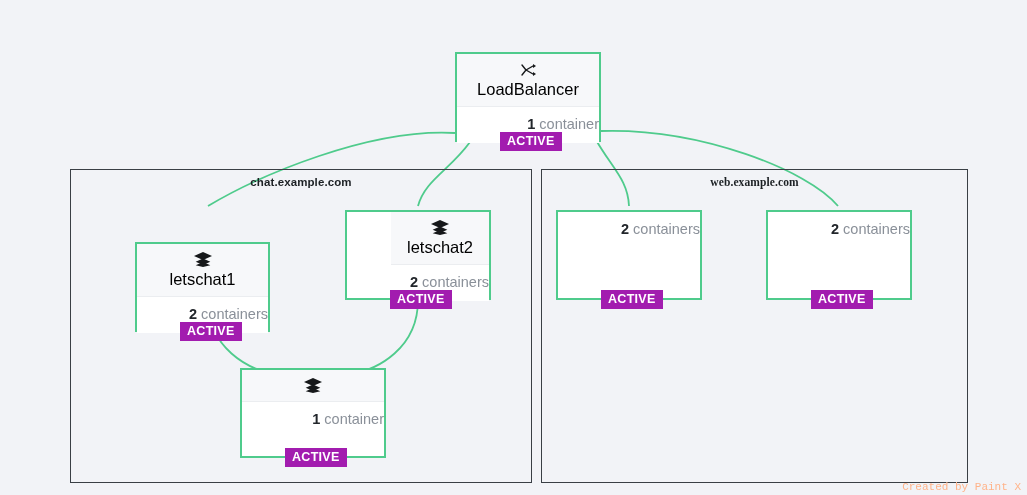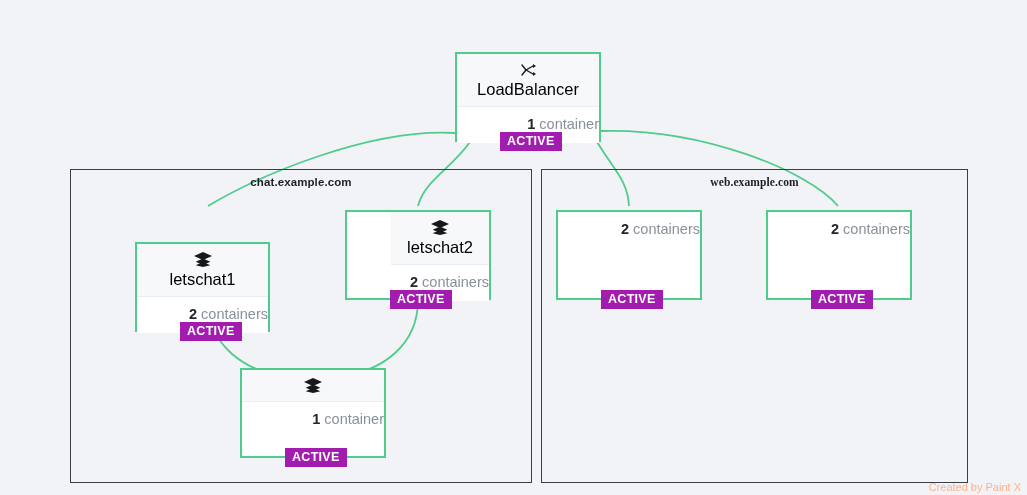--- a/index.html
+++ b/index.html
@@ -105,21 +105,21 @@
   .badge.badge-left { right: auto; left: 43px; }
 
   
   .watermark {
     position: absolute;
     right: 6px;
     bottom: 2px;
     font-size: 11px;
     color: #ffb38a;
     z-index: 20;
-    font-family: Liberation Sans, sans-serif;
+    font-family: Liberation Mono, monospace;
   }
 </style>
 </head>
 <body>
 
 <div id="canvas">
 
   <svg class="edges" viewBox="0 0 1027 495" width="1027" height="495">
 
     <path d="M 455 133 C 370 128 260 175 208 206" fill="none" stroke="#4fcb8c" stroke-width="1.8"></path>

